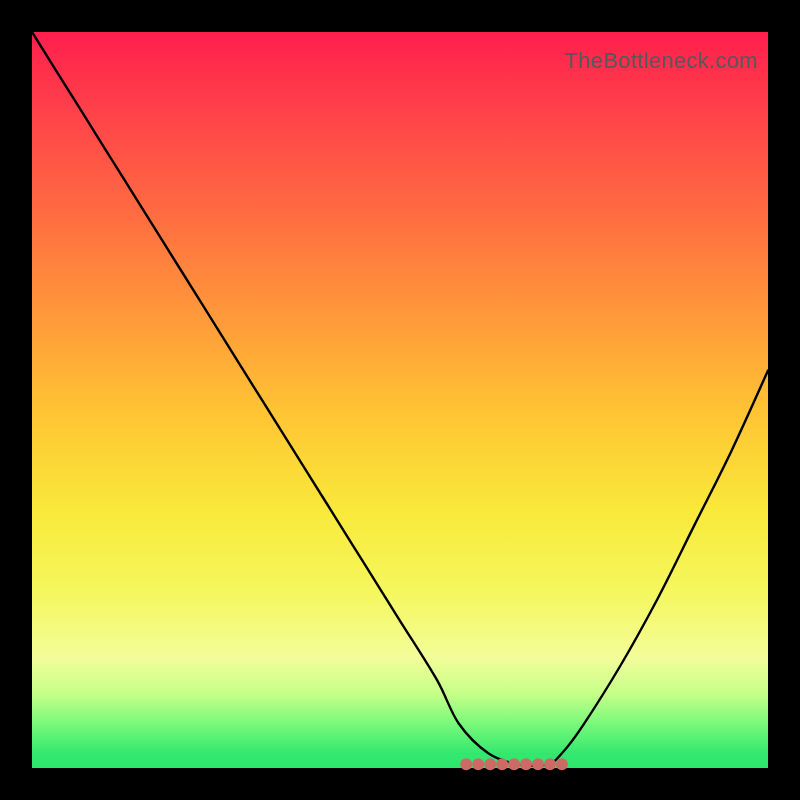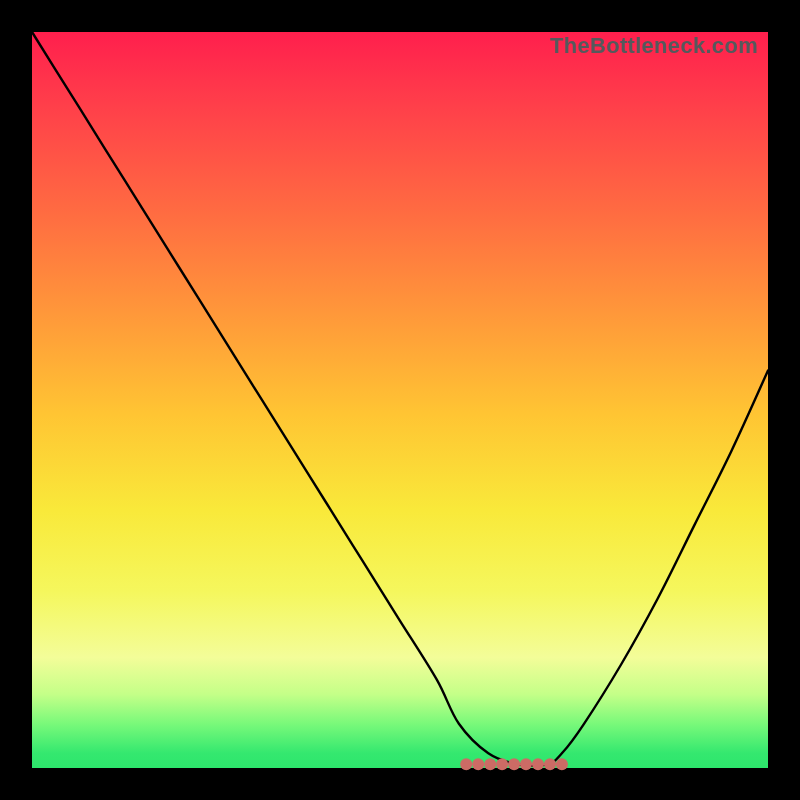--- a/index.html
+++ b/index.html
@@ -34,25 +34,25 @@
       #f5f75d 76%,
       #f3fd99 85%,
       #c4ff88 90%,
       #79f97a 94%,
       #34e86f 98%,
       #2de66c 100%
     );
   }
   .watermark {
     position: absolute;
-    top: 1px;
+    top: 16px;
     right: 10px;
     color: #55595c;
     font-size: 22px;
-    font-weight: 700;
+    font-weight: 400;
     letter-spacing: 0.3px;
     user-select: none;
   }
   svg.curve {
     position: absolute;
     left: 0;
     top: 0;
     width: 736px;
     height: 736px;
     overflow: visible;

